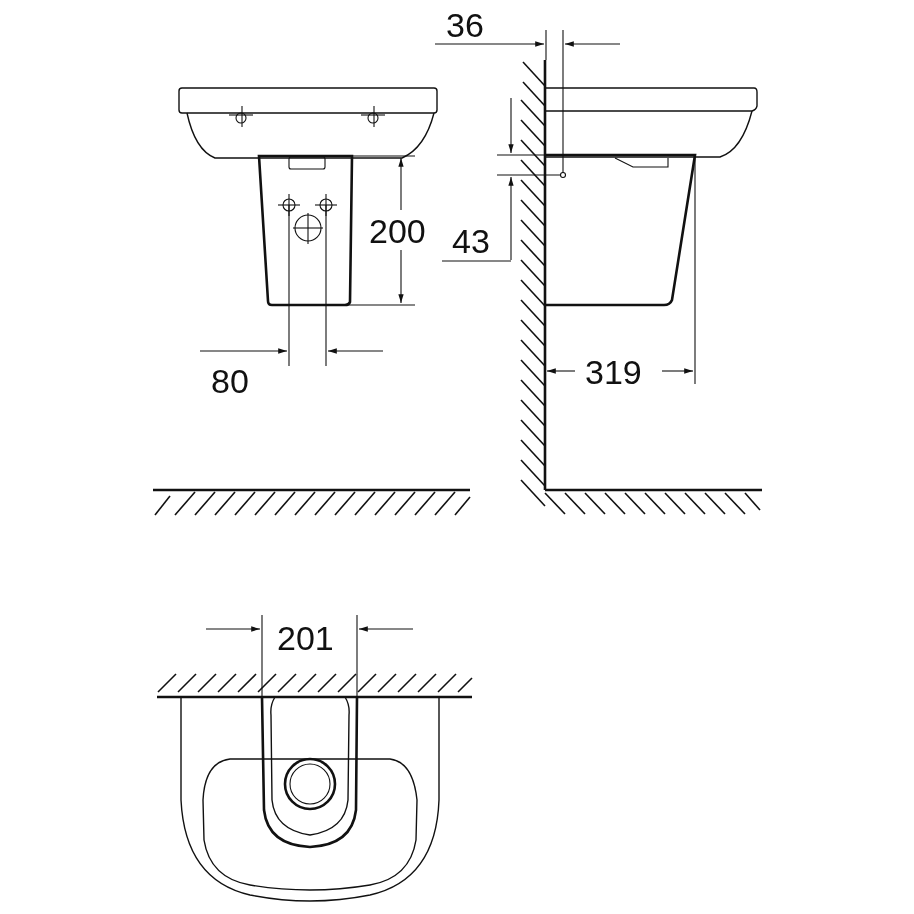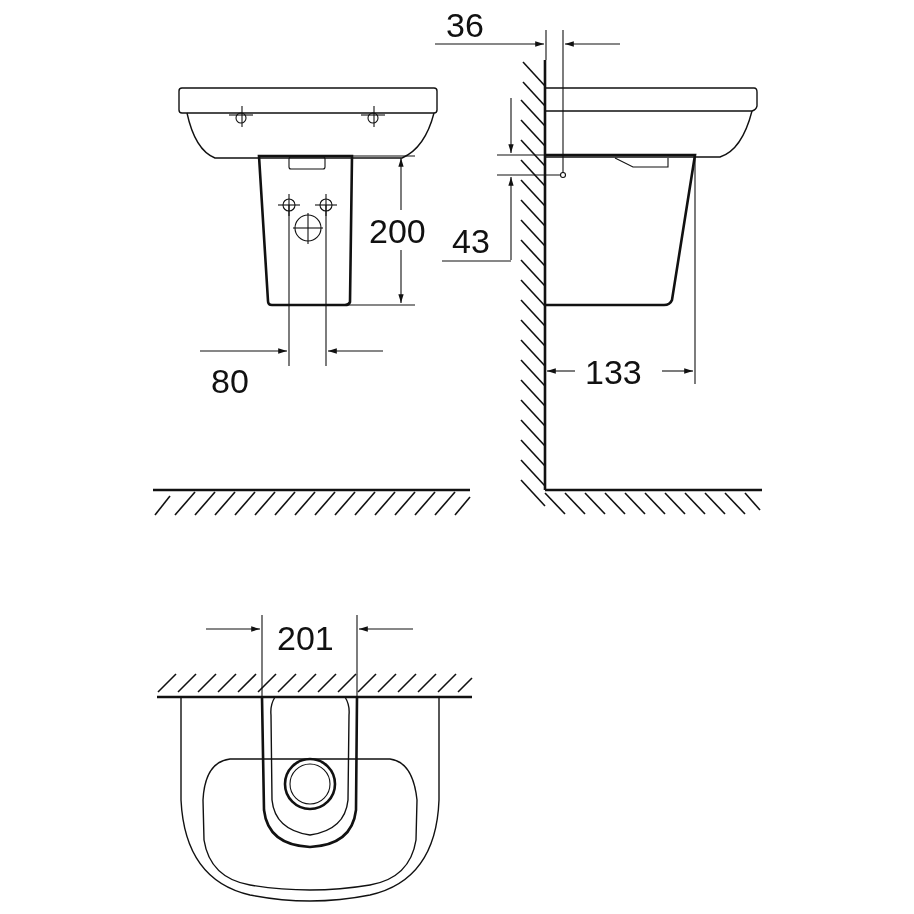--- a/index.html
+++ b/index.html
@@ -194,14 +194,14 @@
     <line x1="357" y1="615" x2="357" y2="697" class="thin"></line>
     <line x1="206" y1="629" x2="260" y2="629" class="thin" marker-end="url(#ah)"></line>
     <line x1="413" y1="629" x2="359" y2="629" class="thin" marker-end="url(#ah)"></line>
   </g>
 </svg>
 
 <span class="label" style="left:368px;top:214px;">200</span>
 <span class="label" style="left:210px;top:316px;margin-top:48px;">80</span>
 <span class="label" style="left:445px;top:8px;text-align:right;">36</span>
 <span class="label" style="left:451px;top:224px;">43</span>
-<span class="label" style="left:584px;top:355px;">133</span>
+<span class="label" style="left:584px;top:355px;">319</span>
 <span class="label" style="left:276px;top:613px;margin-top:8px;">201</span>
 
 </body></html>

